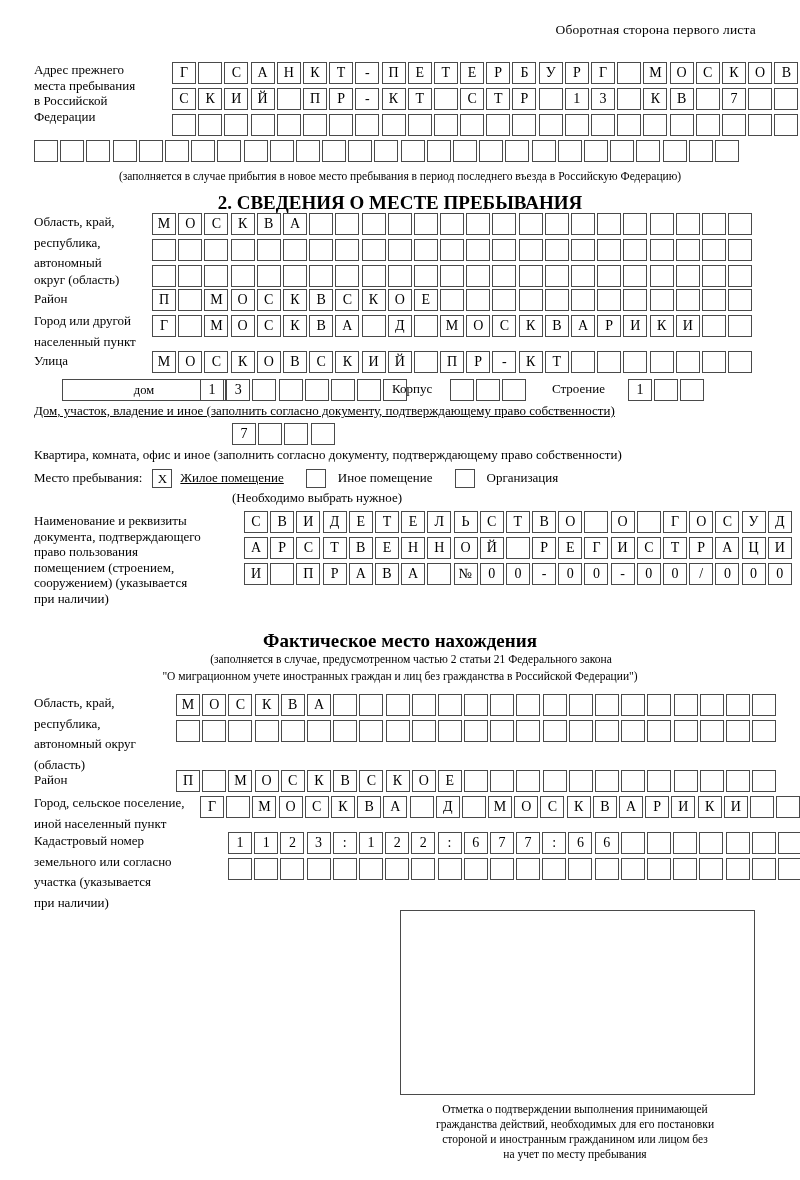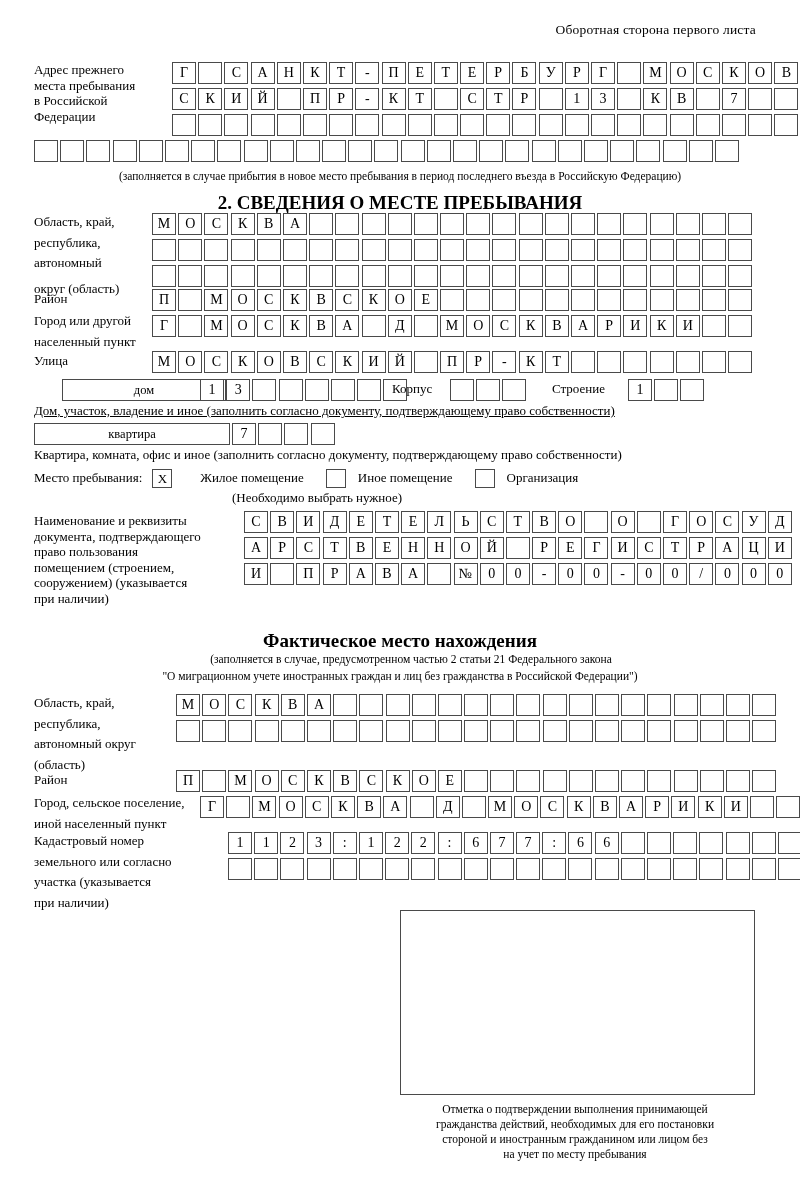--- a/index.html
+++ b/index.html
@@ -226,21 +226,21 @@
     </div>
 
   <div class="note" style="top:170px; left:0;">(заполняется в случае прибытия в новое место пребывания в период последнего въезда в Российскую Федерацию)</div>
 
   <div class="section-title" style="top:192px;">2. СВЕДЕНИЯ О МЕСТЕ ПРЕБЫВАНИЯ</div>
 
   <div style="position:absolute; top:214px; left:34px; width:140px;">
     <div class="lbl">Область, край,</div>
     <div class="lbl" style="margin-top:5px;">республика,</div>
     <div class="lbl" style="margin-top:5px;">автономный</div>
-    <div class="lbl" style="margin-top:10px;">округ (область)</div>
+    <div class="lbl" style="margin-top:1px;">округ (область)</div>
   </div>
   <div class="cells" style="position:absolute; top:213px; left:152px;" id="s2r1">
       <div class="cell">М</div>
       <div class="cell">О</div>
       <div class="cell">С</div>
       <div class="cell">К</div>
       <div class="cell">В</div>
       <div class="cell">А</div>
       <div class="cell"></div>
       <div class="cell"></div>
@@ -414,33 +414,32 @@
     </div>
   <div class="lbl" style="position:absolute; top:381px; left:552px;">Строение</div>
   <div class="cells" style="position:absolute; top:379px; left:628px;" id="stcells">
       <div class="cell">1</div>
       <div class="cell"></div>
       <div class="cell"></div>
     </div>
 
   <div class="lbl" style="position:absolute; top:403px; left:34px;text-decoration:underline;">Дом, участок, владение и иное (заполнить согласно документу, подтверждающему право собственности)</div>
 
-  <div class="wide-box" style="position:absolute; top:423px; left:34px; width:196px;">квартира</div>
   <div class="cells" style="position:absolute; top:423px; left:232px;" id="fcells">
       <div class="cell">7</div>
       <div class="cell"></div>
       <div class="cell"></div>
       <div class="cell"></div>
     </div>
   <div class="lbl" style="position:absolute; top:447px; left:34px;">Квартира, комната, офис и иное (заполнить согласно документу, подтверждающему право собственности)</div>
 
   <div style="position:absolute; top:468px; left:34px;">
     <span class="inline-lbl">Место пребывания:</span>
     <span class="chk" style="margin-left:6px;">X</span>
-    <span class="inline-lbl" style="margin-left:24px;">Жилое помещение</span>
+    <span class="inline-lbl" style="margin-left:4px;text-decoration:underline;">Жилое помещение</span>
     <span class="chk" style="margin-left:18px;"></span>
     <span class="inline-lbl" style="margin-left:8px;">Иное помещение</span>
     <span class="chk" style="margin-left:18px;"></span>
     <span class="inline-lbl" style="margin-left:8px;">Организация</span>
   </div>
   <div class="lbl" style="position:absolute; top:490px; left:232px;">(Необходимо выбрать нужное)</div>
 
   <div style="position:absolute; top:513px; left:34px; width:210px;">
     <div class="lbl">Наименование и реквизиты</div>
     <div class="lbl">документа, подтверждающего</div>

